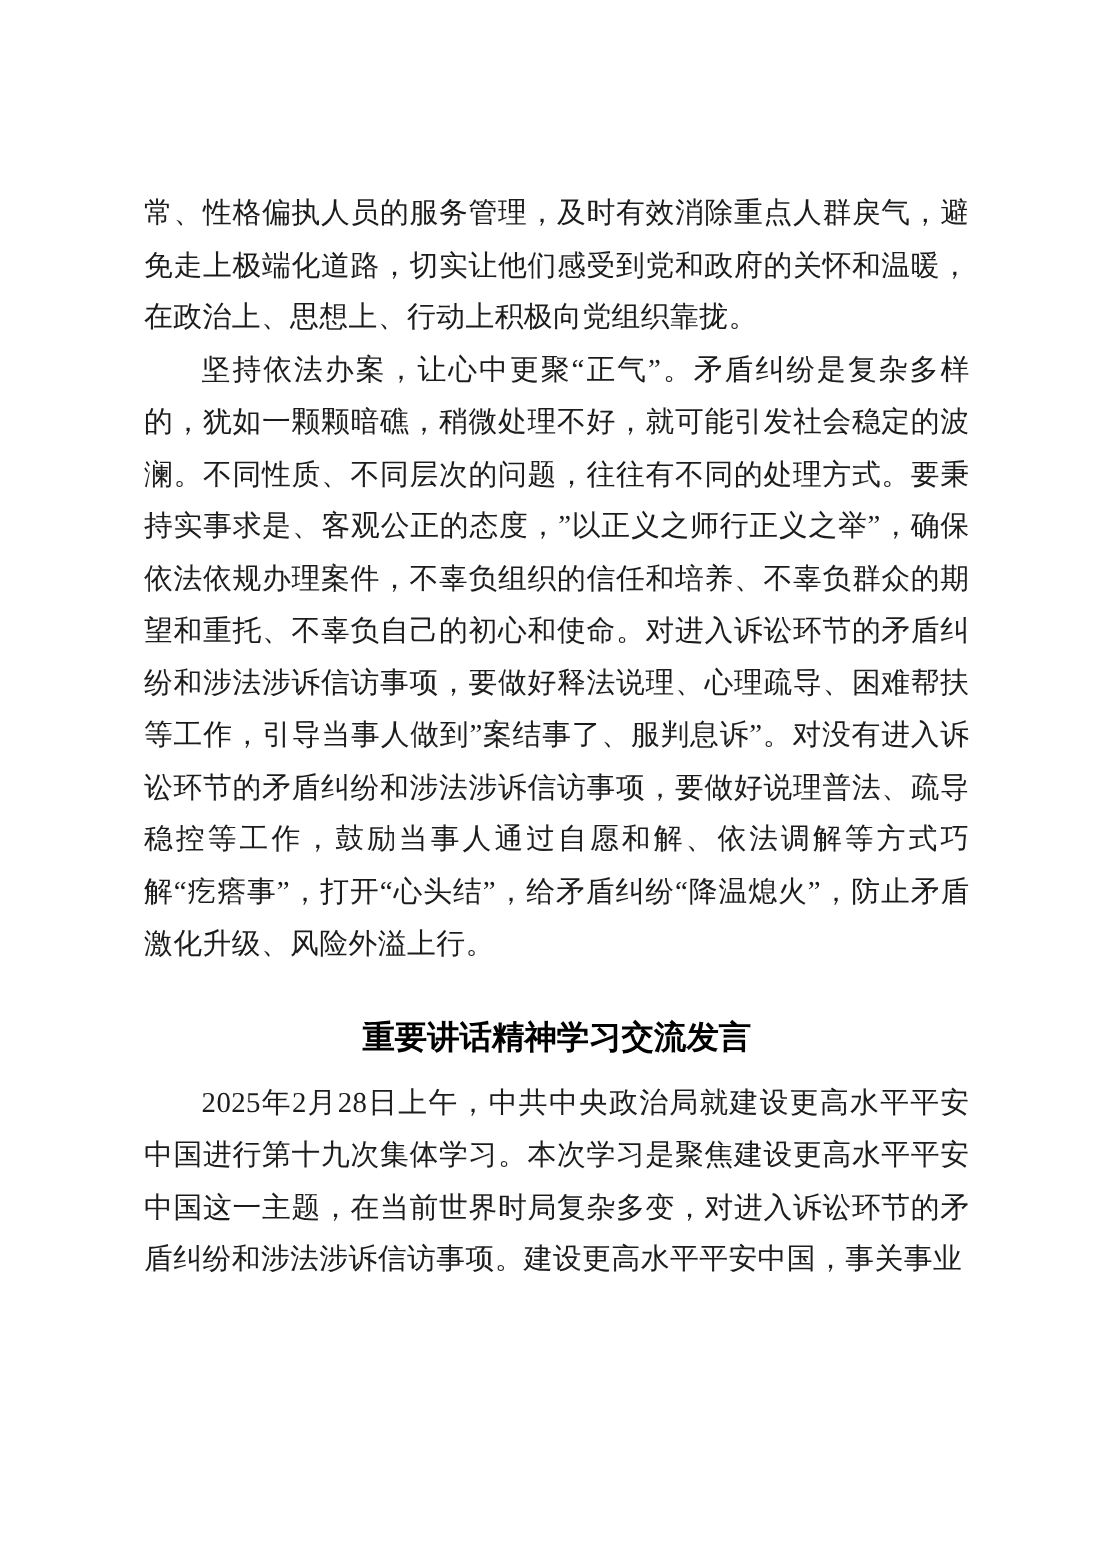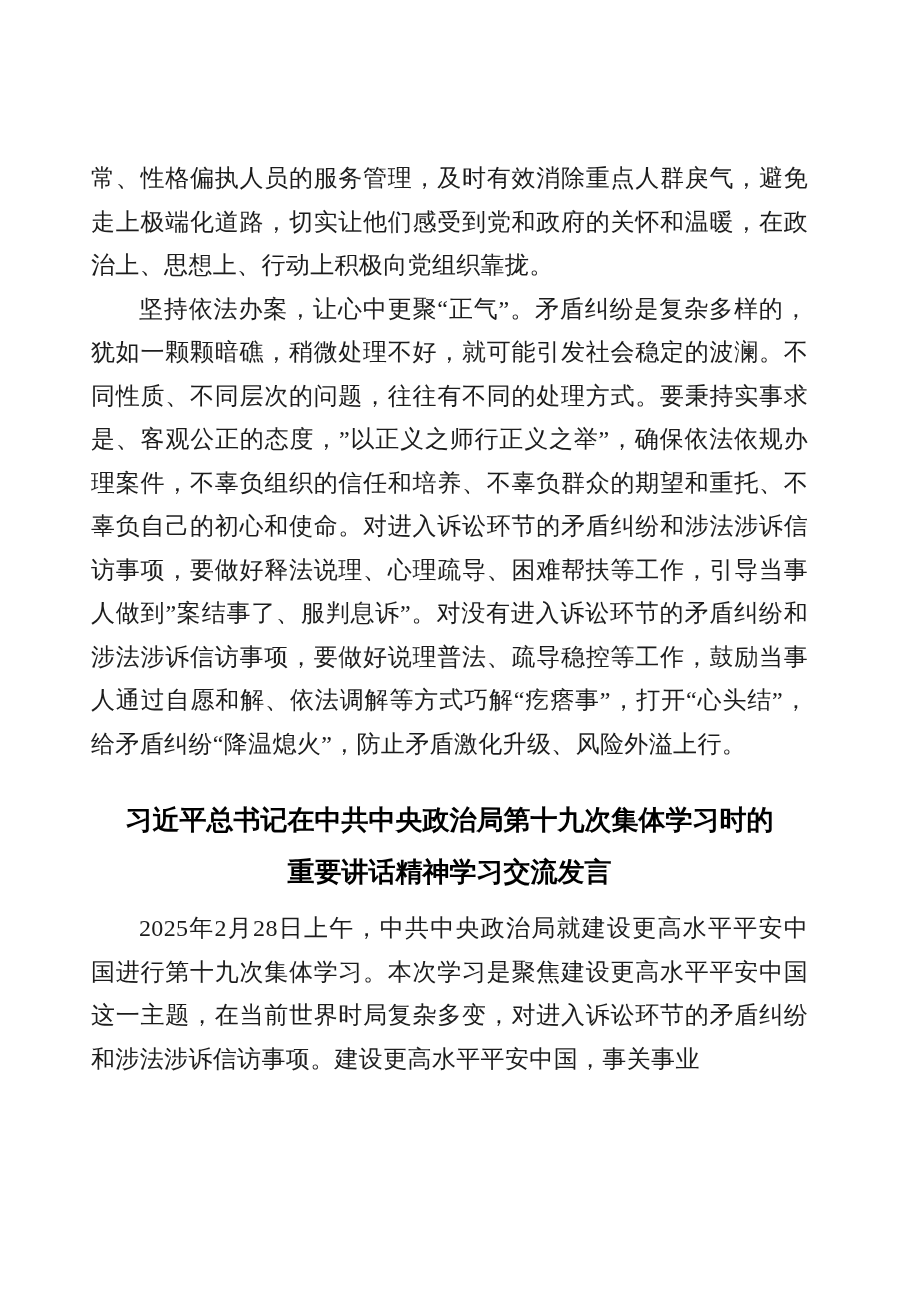--- a/index.html
+++ b/index.html
@@ -11,21 +11,21 @@
     width: 920px;
     height: 1301px;
     overflow: hidden;
     font-family: "Liberation Serif", "DejaVu Serif", serif;
     color: #1c1c1c;
   }
   .page {
     box-sizing: border-box;
     width: 920px;
     height: 1301px;
-    padding: 157px 112px 0 91px;
+    padding: 157px 112px 0 120px;
     background: #ffffff;
   }
   .body-text {
     font-family: "Liberation Serif", "DejaVu Serif", serif;
     font-size: 24px;
     line-height: 43.5px;
     letter-spacing: 0.35px;
     text-align: justify;
     margin: 0;
     color: #1c1c1c;
@@ -49,19 +49,18 @@
 </head>
 <body>
 
 <div class="page">
 
   <p class="body-text">常、性格偏执人员的服务管理，及时有效消除重点人群戾气，避免走上极端化道路，切实让他们感受到党和政府的关怀和温暖，在政治上、思想上、行动上积极向党组织靠拢。</p>
 
   <p class="body-text indent-2">坚持依法办案，让心中更聚“正气”。矛盾纠纷是复杂多样的，犹如一颗颗暗礁，稍微处理不好，就可能引发社会稳定的波澜。不同性质、不同层次的问题，往往有不同的处理方式。要秉持实事求是、客观公正的态度，”以正义之师行正义之举”，确保依法依规办理案件，不辜负组织的信任和培养、不辜负群众的期望和重托、不辜负自己的初心和使命。对进入诉讼环节的矛盾纠纷和涉法涉诉信访事项，要做好释法说理、心理疏导、困难帮扶等工作，引导当事人做到”案结事了、服判息诉”。对没有进入诉讼环节的矛盾纠纷和涉法涉诉信访事项，要做好说理普法、疏导稳控等工作，鼓励当事人通过自愿和解、依法调解等方式巧解“疙瘩事”，打开“心头结”，给矛盾纠纷“降温熄火”，防止矛盾激化升级、风险外溢上行。</p>
 
   <h1 class="doc-heading">
-    <span class="heading-line">习近平总书记在中共中央政治局第十九次集体学习时的</span>
     <span class="heading-line">重要讲话精神学习交流发言</span>
   </h1>
 
   <p class="body-text indent-2">2025年2月28日上午，中共中央政治局就建设更高水平平安中国进行第十九次集体学习。本次学习是聚焦建设更高水平平安中国这一主题，在当前世界时局复杂多变，对进入诉讼环节的矛盾纠纷和涉法涉诉信访事项。建设更高水平平安中国，事关事业</p>
 
 </div>
 
 </body></html>

